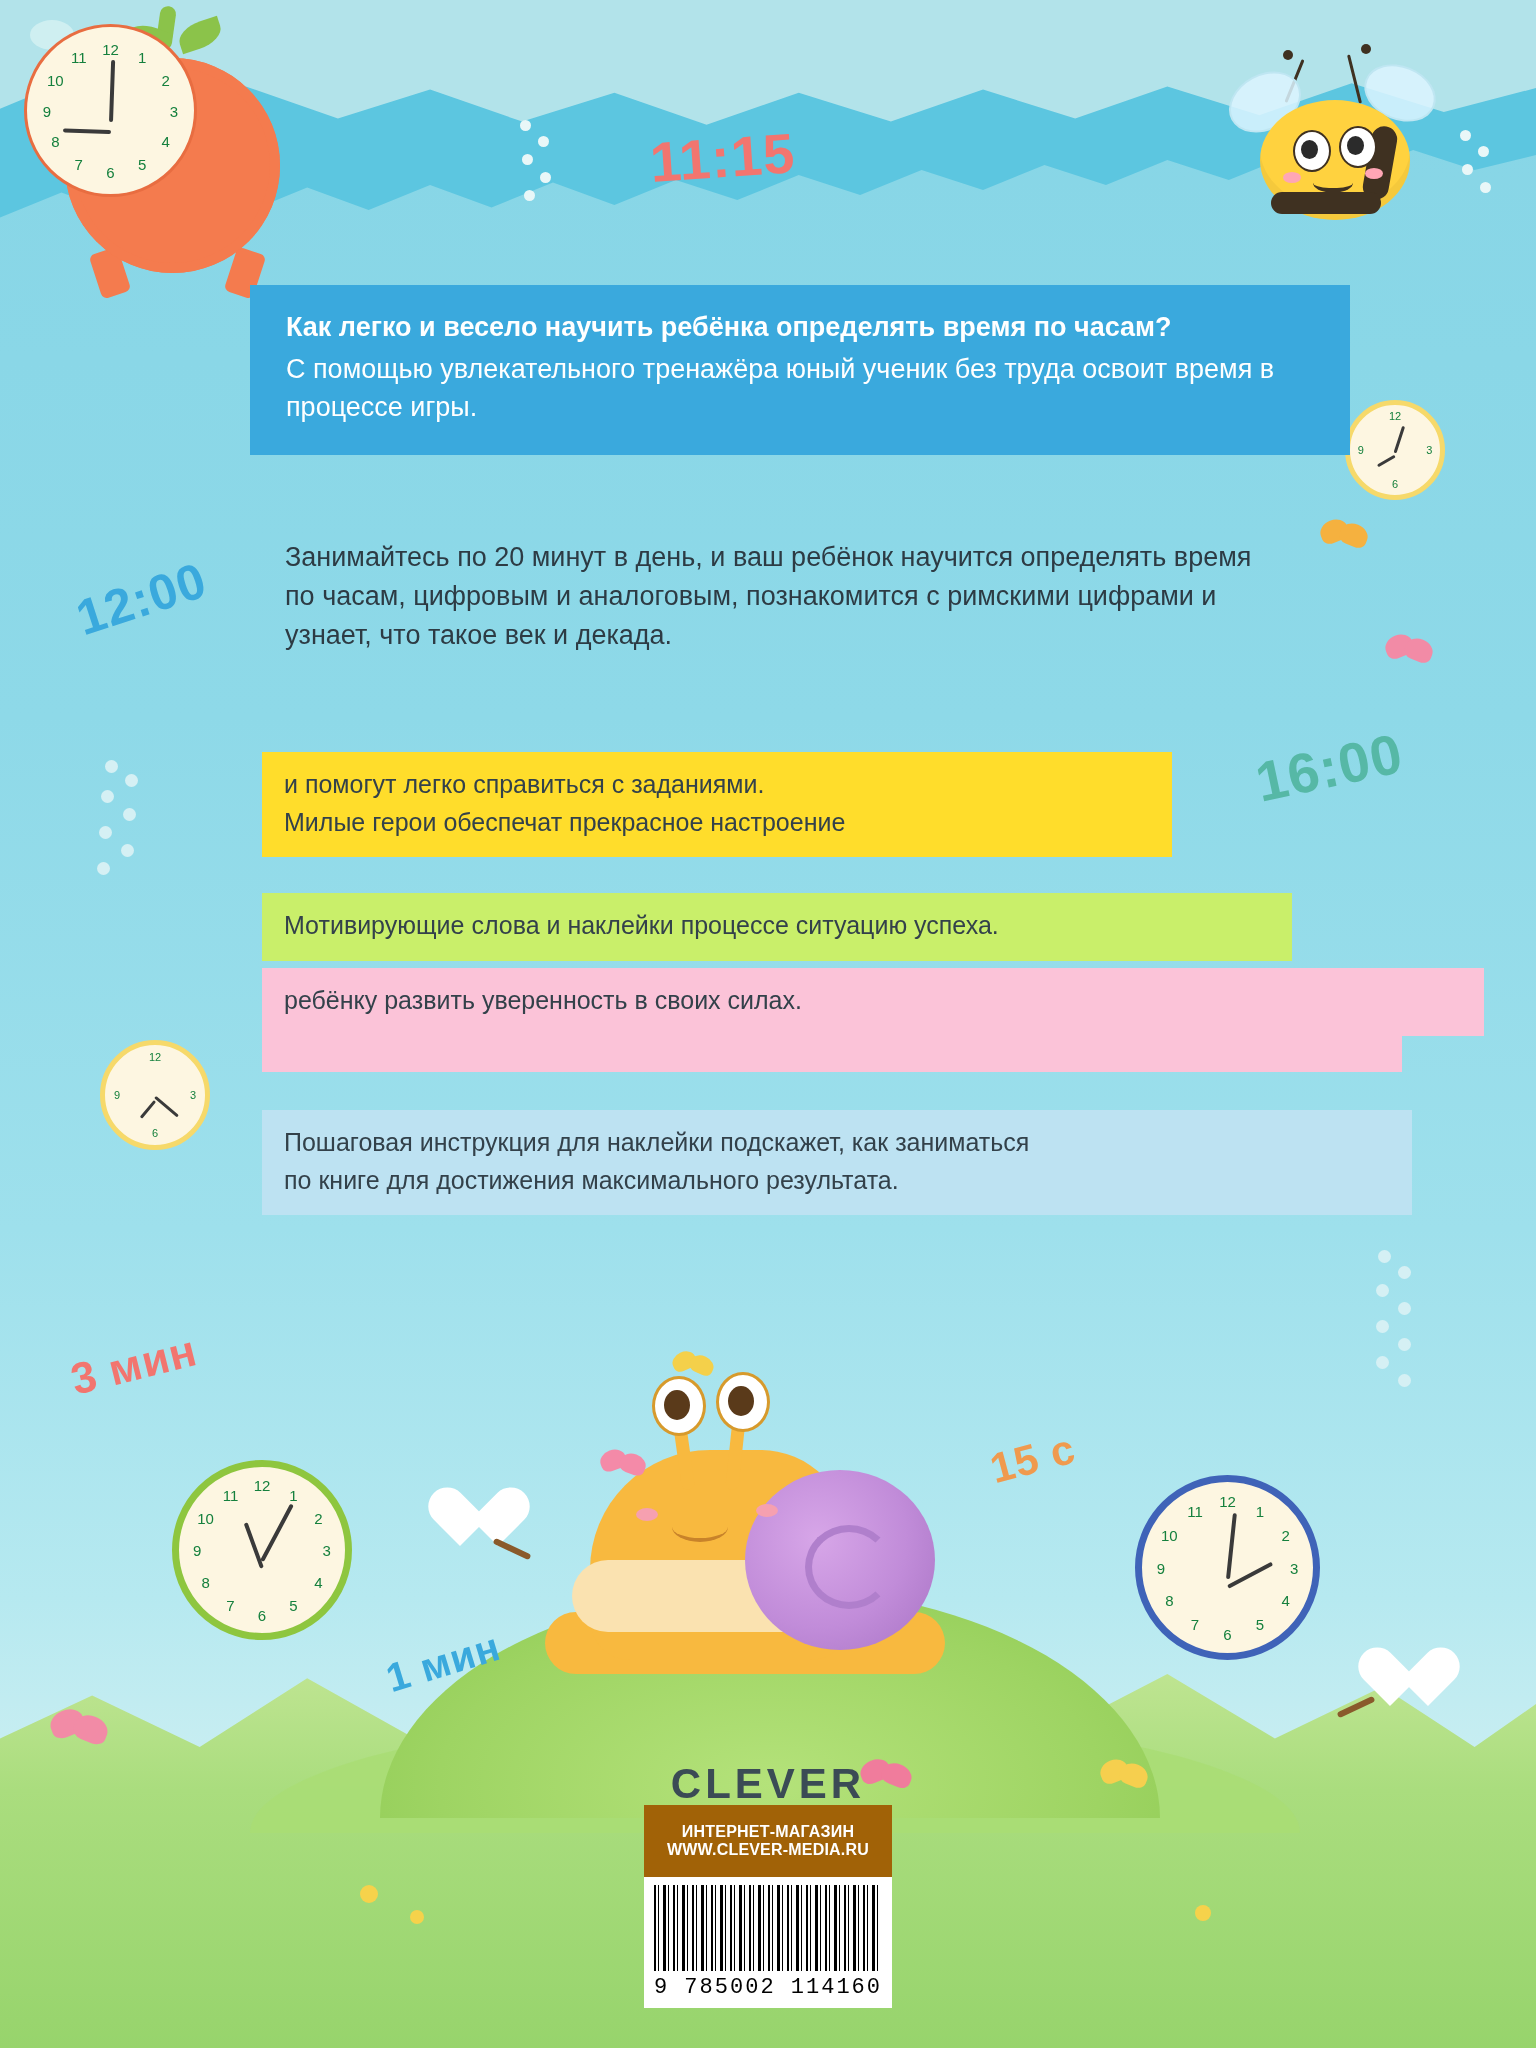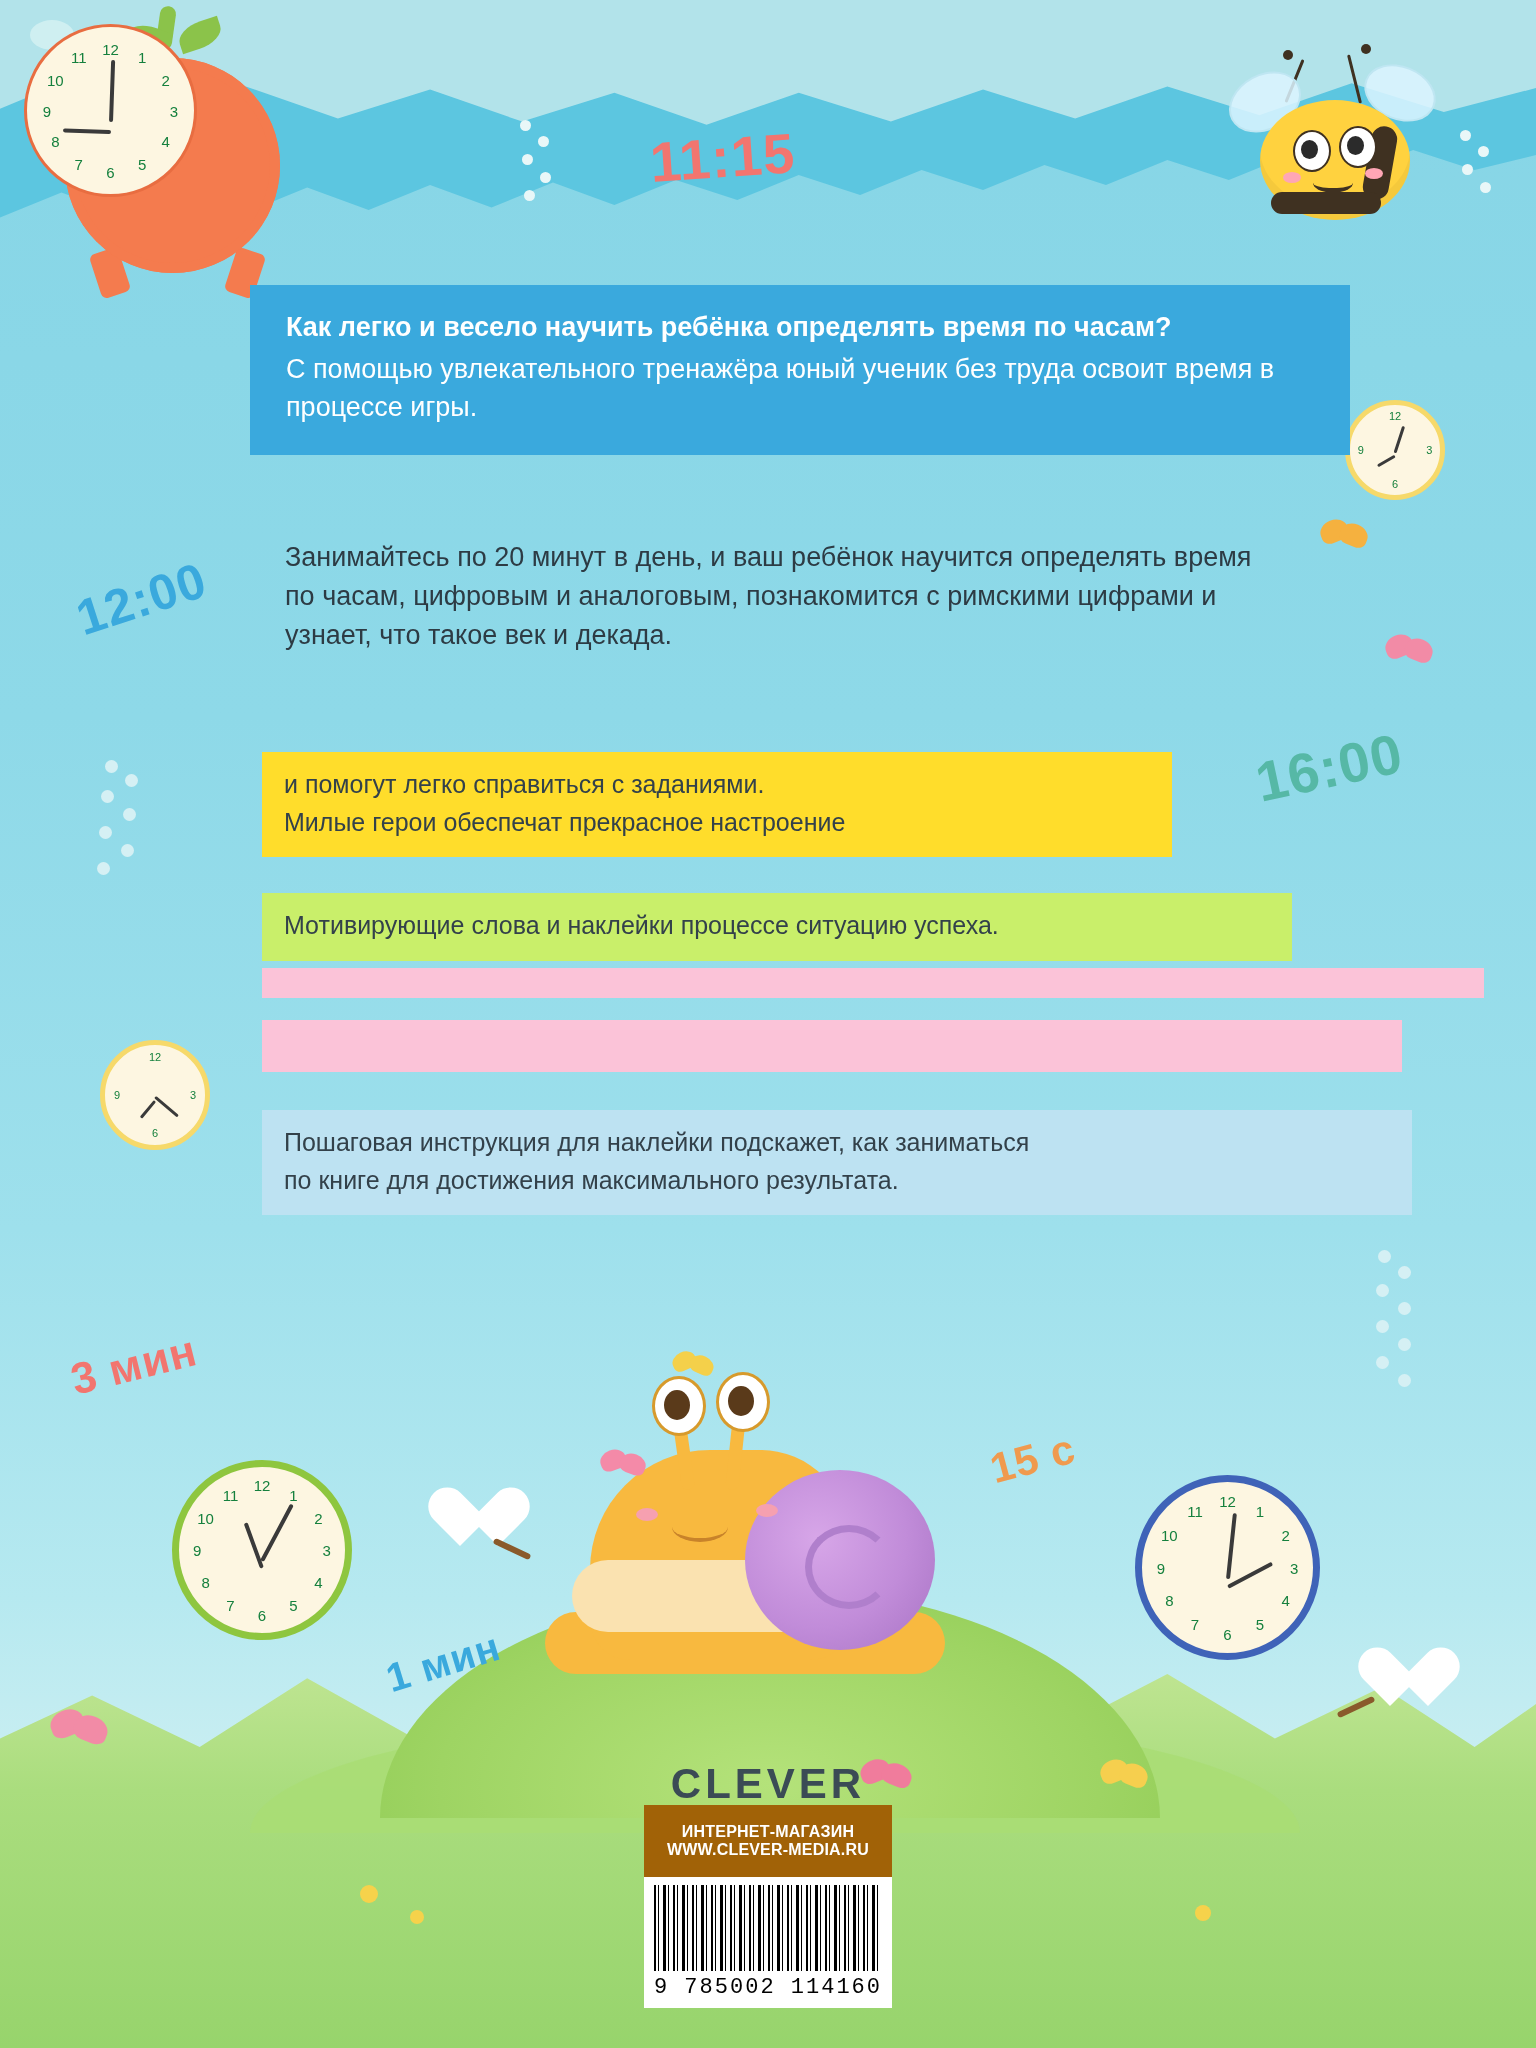--- a/index.html
+++ b/index.html
@@ -346,20 +346,21 @@
   <span>и помогут легко справиться с заданиями.</span>
   <span>Милые герои обеспечат прекрасное настроение</span>
 </div>
 
 <div class="hl hl-green">
   <span>Мотивирующие слова и наклейки процессе ситуацию успеха.</span>
 </div>
 
 <div class="tail tail-p"></div>
 <div class="hl hl-pink">
+  <span>ребёнку развить уверенность в своих силах.</span>
 </div>
 
 <div class="tail tail-b"></div>
 <div class="hl hl-lblue">
   <span>Пошаговая инструкция для наклейки подскажет, как заниматься</span>
   <span>по книге для достижения максимального результата.</span>
 </div>
 
 <div style="position:absolute;left:0;top:0;">
   <div class="snail-foot"></div>

